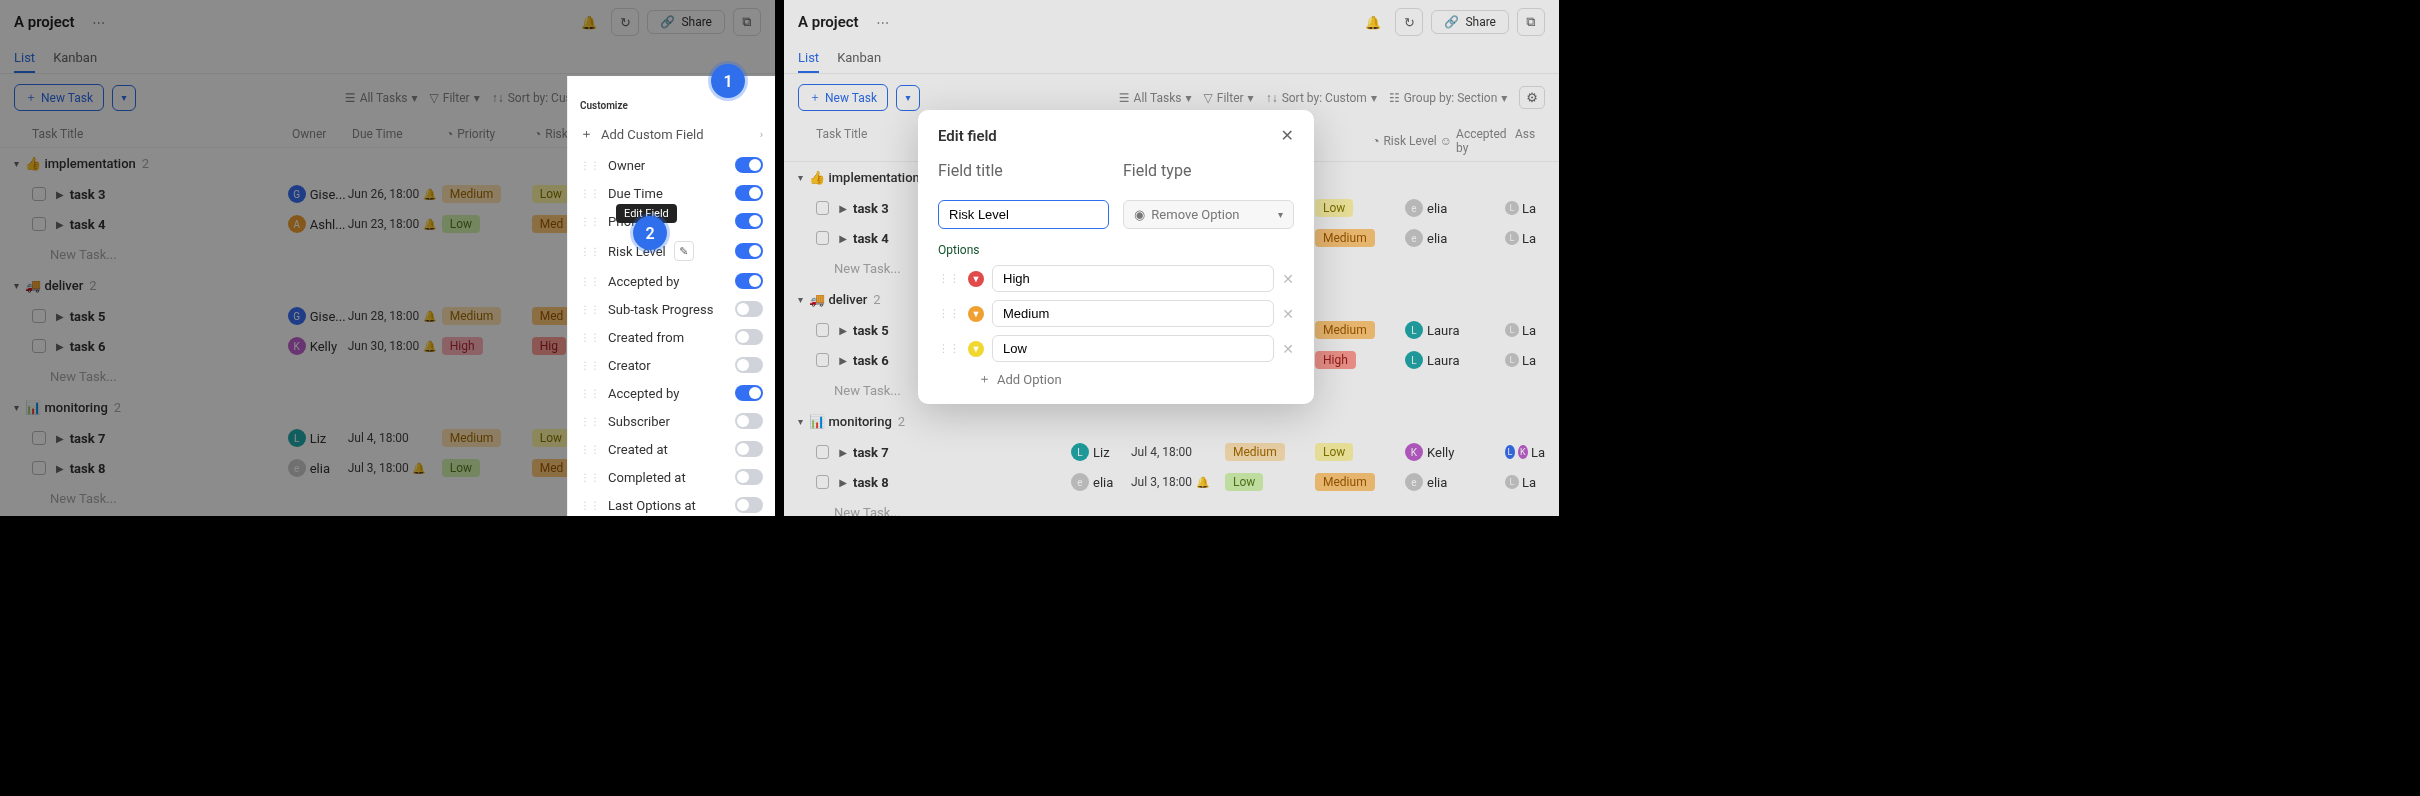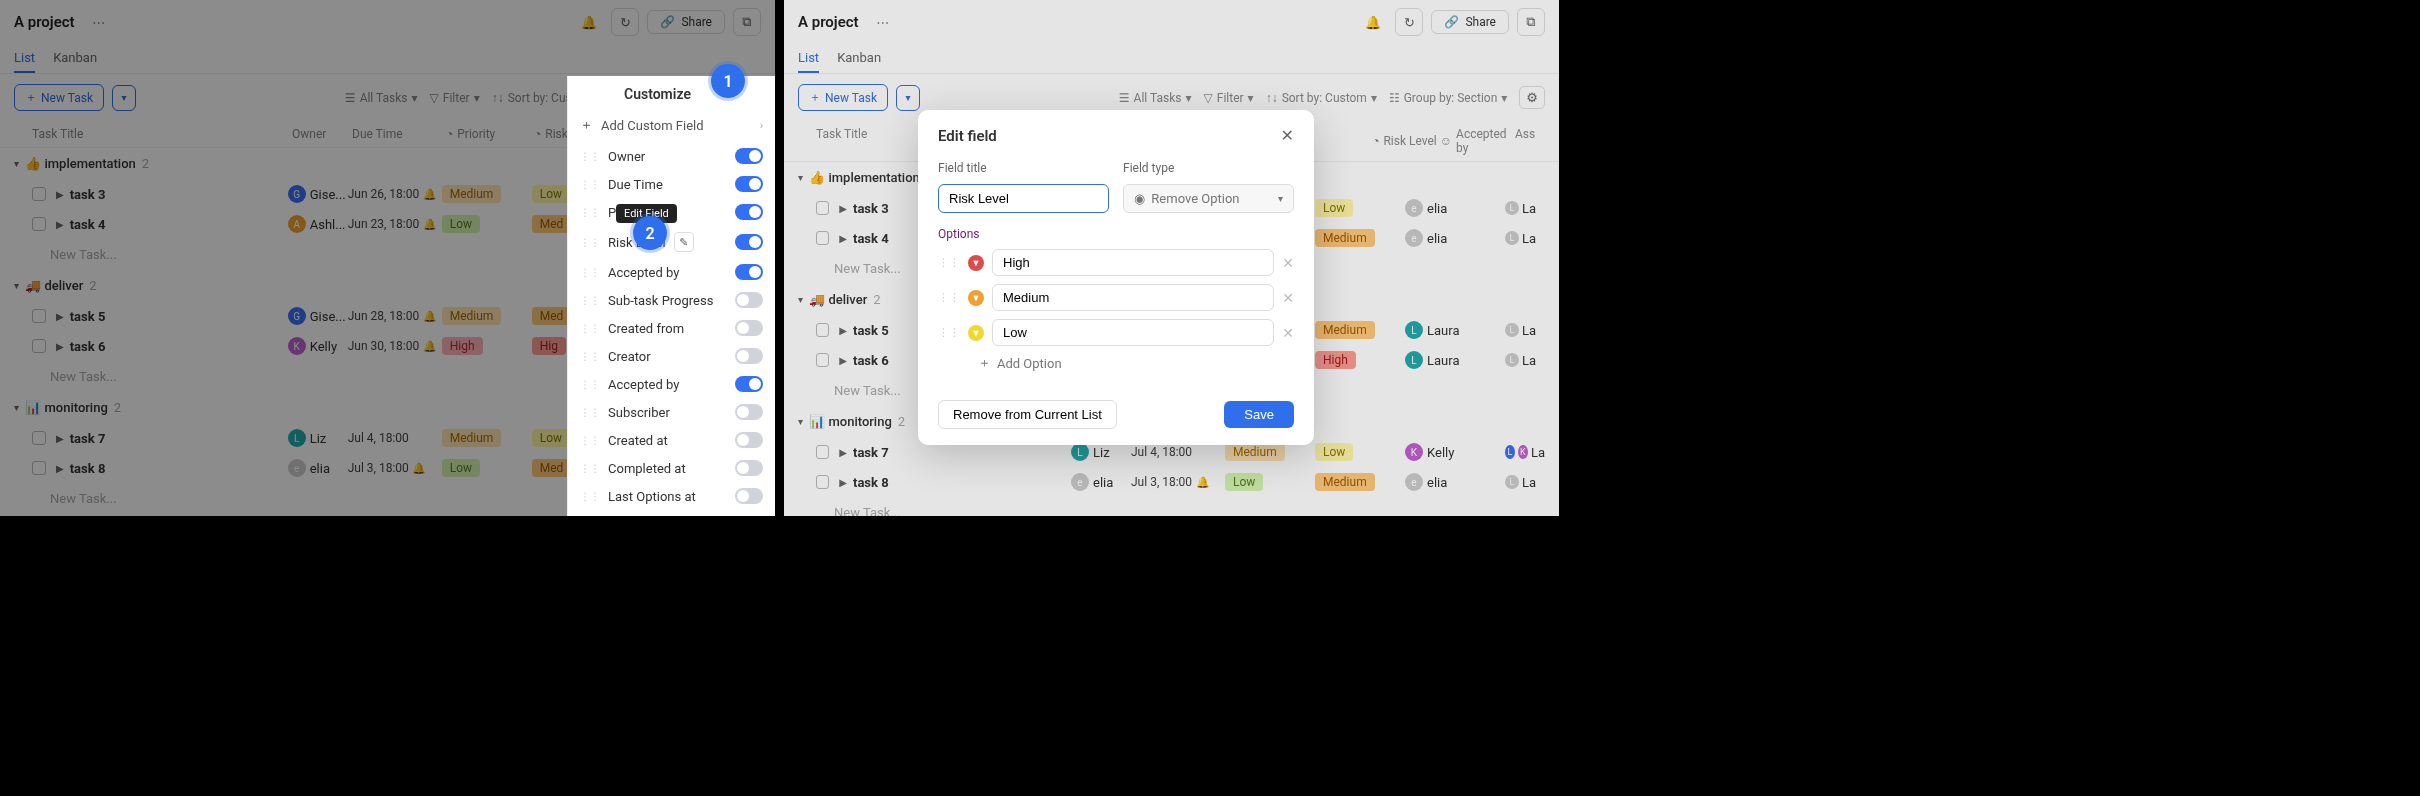--- a/index.html
+++ b/index.html
@@ -58,21 +58,21 @@
 .pri-high { background: #ffb3ba; color: #b02a37; }
 .risk-low { background: #fff7a8; color: #8a7a00; }
 .risk-med { background: #ffc97a; color: #a05a00; }
 .risk-high { background: #ff9e95; color: #a02020; }
 .bell-ic { font-size: 11px; color: #aaa; }
 
 .newtask-ph { padding: 8px 14px 8px 50px; color: #aaa; font-size: 13px; }
 
 
 .customize-panel { position: absolute; top: 76px; right: 0; width: 208px; bottom: 0; background: #fff; border-left: 1px solid #eee; z-index: 60; }
-.customize-head { padding: 10px 12px 6px; font-size: 14px; font-weight: 600; margin-left: 44px; }
+.customize-head { padding: 24px 12px 6px; font-size: 10px; font-weight: 600; }
 .customize-add { padding: 8px 12px; display: flex; align-items: center; gap: 8px; color: #555; cursor: pointer; font-size: 13px; }
 .customize-add .arrow { margin-left: auto; color: #aaa; font-size: 11px; }
 .field-row { padding: 6px 12px; display: flex; align-items: center; gap: 8px; font-size: 13px; cursor: pointer; }
 .field-row .drag { color: #ccc; font-size: 10px; }
 .toggle { margin-left: auto; width: 28px; height: 16px; border-radius: 8px; background: #3370f4; position: relative; cursor: pointer; }
 .toggle.off { background: #d0d4da; }
 .toggle::after { content: ""; position: absolute; top: 2px; right: 2px; width: 12px; height: 12px; border-radius: 50%; background: #fff; }
 .toggle.off::after { right: auto; left: 2px; }
 .edit-ic { width: 20px; height: 20px; border: 1px solid #ddd; border-radius: 4px; display: flex; align-items: center; justify-content: center; font-size: 11px; color: #666; cursor: pointer; }
 .tooltip { position: absolute; background: #222; color: #fff; font-size: 11px; padding: 3px 8px; border-radius: 4px; white-space: nowrap; }
@@ -82,25 +82,25 @@
 
 
 .modal-overlay { position: absolute; inset: 0; background: rgba(0,0,0,0.1); z-index: 40; }
 .modal { position: absolute; left: 134px; top: 110px; width: 396px; background: #fff; border-radius: 10px; box-shadow: 0 10px 40px rgba(0,0,0,0.2); z-index: 45; padding: 0; }
 .modal-head { padding: 16px 20px 8px; display: flex; align-items: center; }
 .modal-title { font-size: 15px; font-weight: 600; }
 .modal-close { margin-left: auto; font-size: 16px; color: #666; cursor: pointer; }
 .modal-body { padding: 8px 20px 16px; }
 .form-row { display: flex; gap: 14px; margin-bottom: 14px; }
 .form-col { flex: 1; }
-.form-label { font-size: 12px; color: #666; margin-bottom: 9px; display: block; }
+.form-label { font-size: 16px; color: #666; margin-bottom: 20px; display: block; }
 .form-input { width: 100%; border: 1.5px solid #2f6feb; border-radius: 6px; padding: 6px 10px; font-size: 13px; outline: none; }
 .form-select { width: 100%; border: 1px solid #ddd; border-radius: 6px; padding: 6px 10px; font-size: 13px; background: #f7f7f7; color: #777; display: flex; align-items: center; gap: 6px; cursor: not-allowed; }
 .form-select .chv { margin-left: auto; font-size: 10px; }
-.options-label { font-size: 12px; color: #701a75; margin-bottom: 8px; }
+.options-label { font-size: 12px; color: #14532d; margin-bottom: 8px; }
 .opt-row { display: flex; align-items: center; gap: 8px; margin-bottom: 8px; }
 .opt-drag { color: #ccc; font-size: 11px; cursor: grab; }
 .opt-color { width: 16px; height: 16px; border-radius: 50%; display: flex; align-items: center; justify-content: center; font-size: 9px; color: #fff; cursor: pointer; }
 .opt-input { flex: 1; border: 1px solid #ddd; border-radius: 6px; padding: 5px 10px; font-size: 13px; }
 .opt-del { color: #bbb; font-size: 14px; cursor: pointer; }
 .add-opt { display: flex; align-items: center; gap: 6px; color: #777; font-size: 13px; cursor: pointer; padding-left: 40px; margin-top: 4px; }
 .modal-foot { padding: 12px 20px 16px; display: flex; align-items: center; }
 .btn-outline { border: 1px solid #ddd; background: #fff; border-radius: 6px; padding: 6px 14px; font-size: 13px; cursor: pointer; }
 .btn-primary { background: #2f6feb; color: #fff; border: none; border-radius: 6px; padding: 6px 20px; font-size: 13px; cursor: pointer; margin-left: auto; }
 </style>
@@ -453,18 +453,14 @@
           </div>
           <div class="opt-row">
             <span class="opt-drag">⋮⋮</span>
   <span class="opt-color" style="background:#f0d830">▼</span>
   <input class="opt-input" value="Low" style="">
   <span class="opt-del">✕</span>
           </div>
         </div>
       <div class="add-opt">＋ <span>Add Option</span></div>
     </div>
-    <div class="modal-foot">
-      <button class="btn-outline">Remove from Current List</button>
-      <button class="btn-primary">Save</button>
-    </div>
   </div>
 </div>
 
 </body></html>

